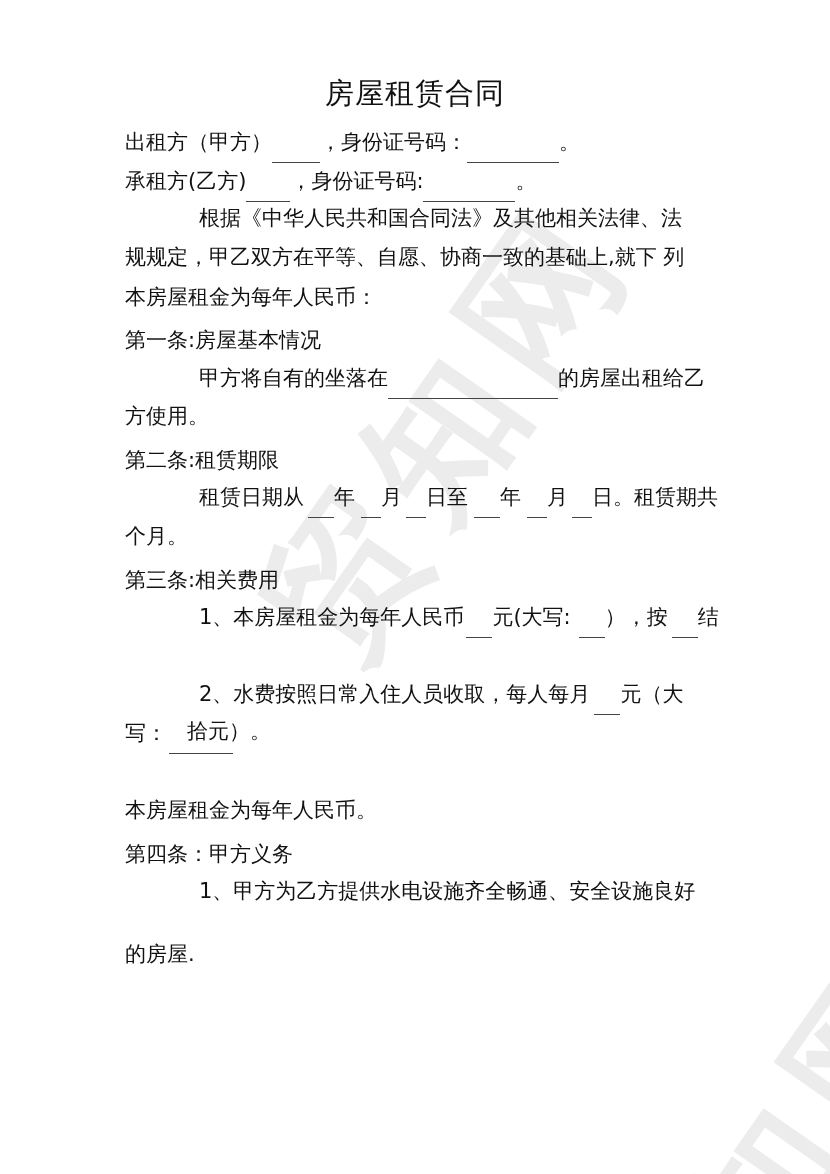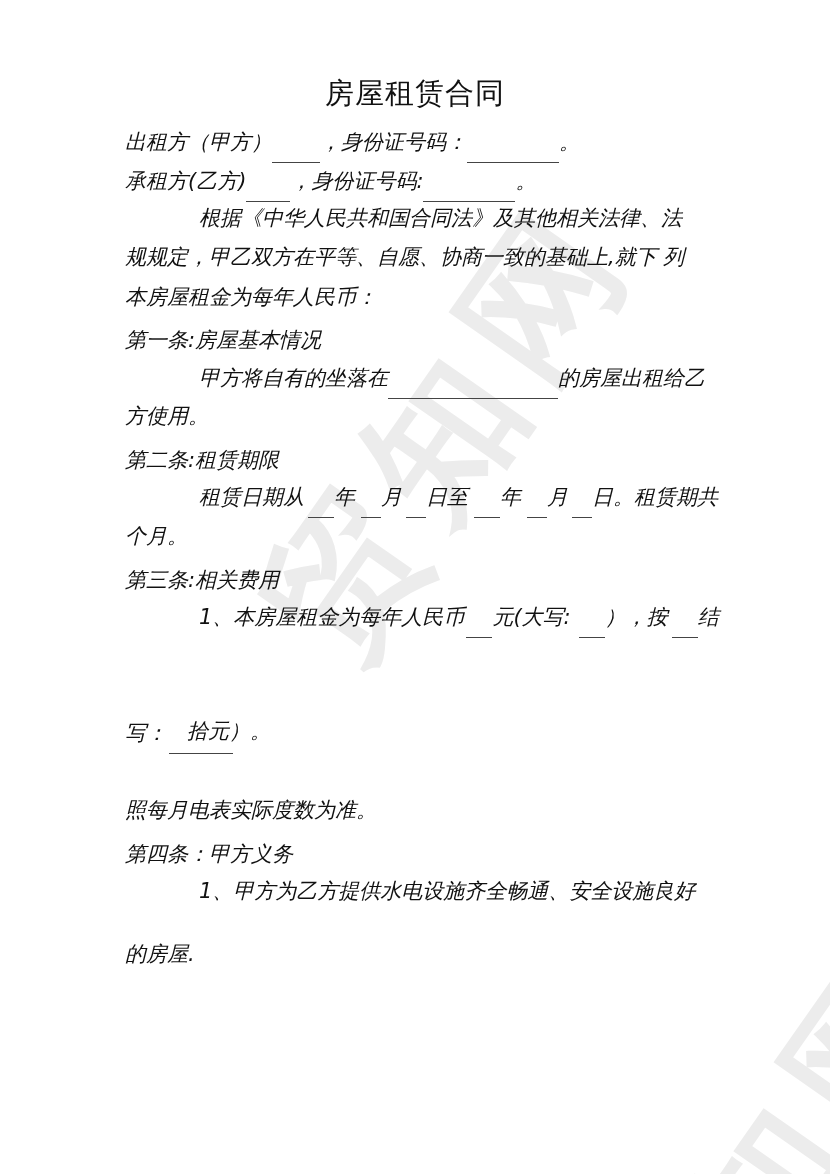--- a/index.html
+++ b/index.html
@@ -15,21 +15,21 @@
     transform: rotate(-55deg); transform-origin: center center;
     font-family: "DejaVu Sans", sans-serif;
   }
   .wm1 { left: 195px; top: 330px; }
   .wm2 { left: 520px; top: 1080px; font-size: 150px; }
   .title {
     position: absolute; left: 0; width: 830px; top: 74px; text-align: center;
     font-size: 29px; letter-spacing: 1px;
   }
   .line {
-    position: absolute; left: 125px; font-size: 21px; white-space: nowrap; line-height: 30px; font-style: italic;
+    position: absolute; left: 125px; font-size: 21px; white-space: nowrap; line-height: 30px;
   }
   .indent { left: 171px; margin-left: 28px; }
   .blank {
     display: inline-block; position: relative; vertical-align: baseline;
   }
   .blank::after {
     content: ""; position: absolute; left: 0; right: 0; bottom: -14px;
     border-bottom: 1px solid #444;
   }
 </style>
@@ -63,22 +63,25 @@
   <div class="line" style="top:445px">第二条:租赁期限</div>
   <div class="line indent" style="top:482px">
     <span>租赁日期从</span><span class="blank" style="width:26px;margin-left:4px"></span><span>年</span><span class="blank" style="width:20px;margin-left:6px"></span><span>月</span><span class="blank" style="width:20px;margin-left:4px"></span><span>日至</span><span class="blank" style="width:26px;margin-left:6px"></span><span>年</span><span class="blank" style="width:20px;margin-left:6px"></span><span>月</span><span class="blank" style="width:20px;margin-left:4px"></span><span>日。租赁期共</span>
   </div>
   <div class="line" style="top:521px">个月。</div>
 
   <div class="line" style="top:565px">第三条:相关费用</div>
   <div class="line indent" style="top:602px">
     <span>1、本房屋租金为每年人民币</span><span class="blank" style="width:26px;margin-left:2px"></span><span>元(大写:</span><span class="blank" style="width:26px;margin-left:8px"></span><span>），按</span><span class="blank" style="width:26px;margin-left:4px"></span><span>结</span>
   </div>
+  <div class="line indent" style="top:679px">
+    <span>2、水费按照日常入住人员收取，每人每月</span><span class="blank" style="width:26px;margin-left:4px"></span><span>元（大</span>
+  </div>
   <div class="line" style="top:718px">
     <span>写：</span><span class="blank" style="width:64px;margin-left:2px;vertical-align:baseline"><span style="position:absolute;left:18px;top:-24px;white-space:nowrap">拾元）。</span></span>
   </div>
-  <div class="line" style="top:795px">照每月电表实际度数为准。</div>
+  <div class="line" style="top:795px">本房屋租金为每年人民币。</div>
 
   <div class="line" style="top:839px">第四条：甲方义务</div>
   <div class="line indent" style="top:876px">1、甲方为乙方提供水电设施齐全畅通、安全设施良好</div>
   <div class="line" style="top:939px">的房屋.</div>
 
 </div>
 
 </body></html>

